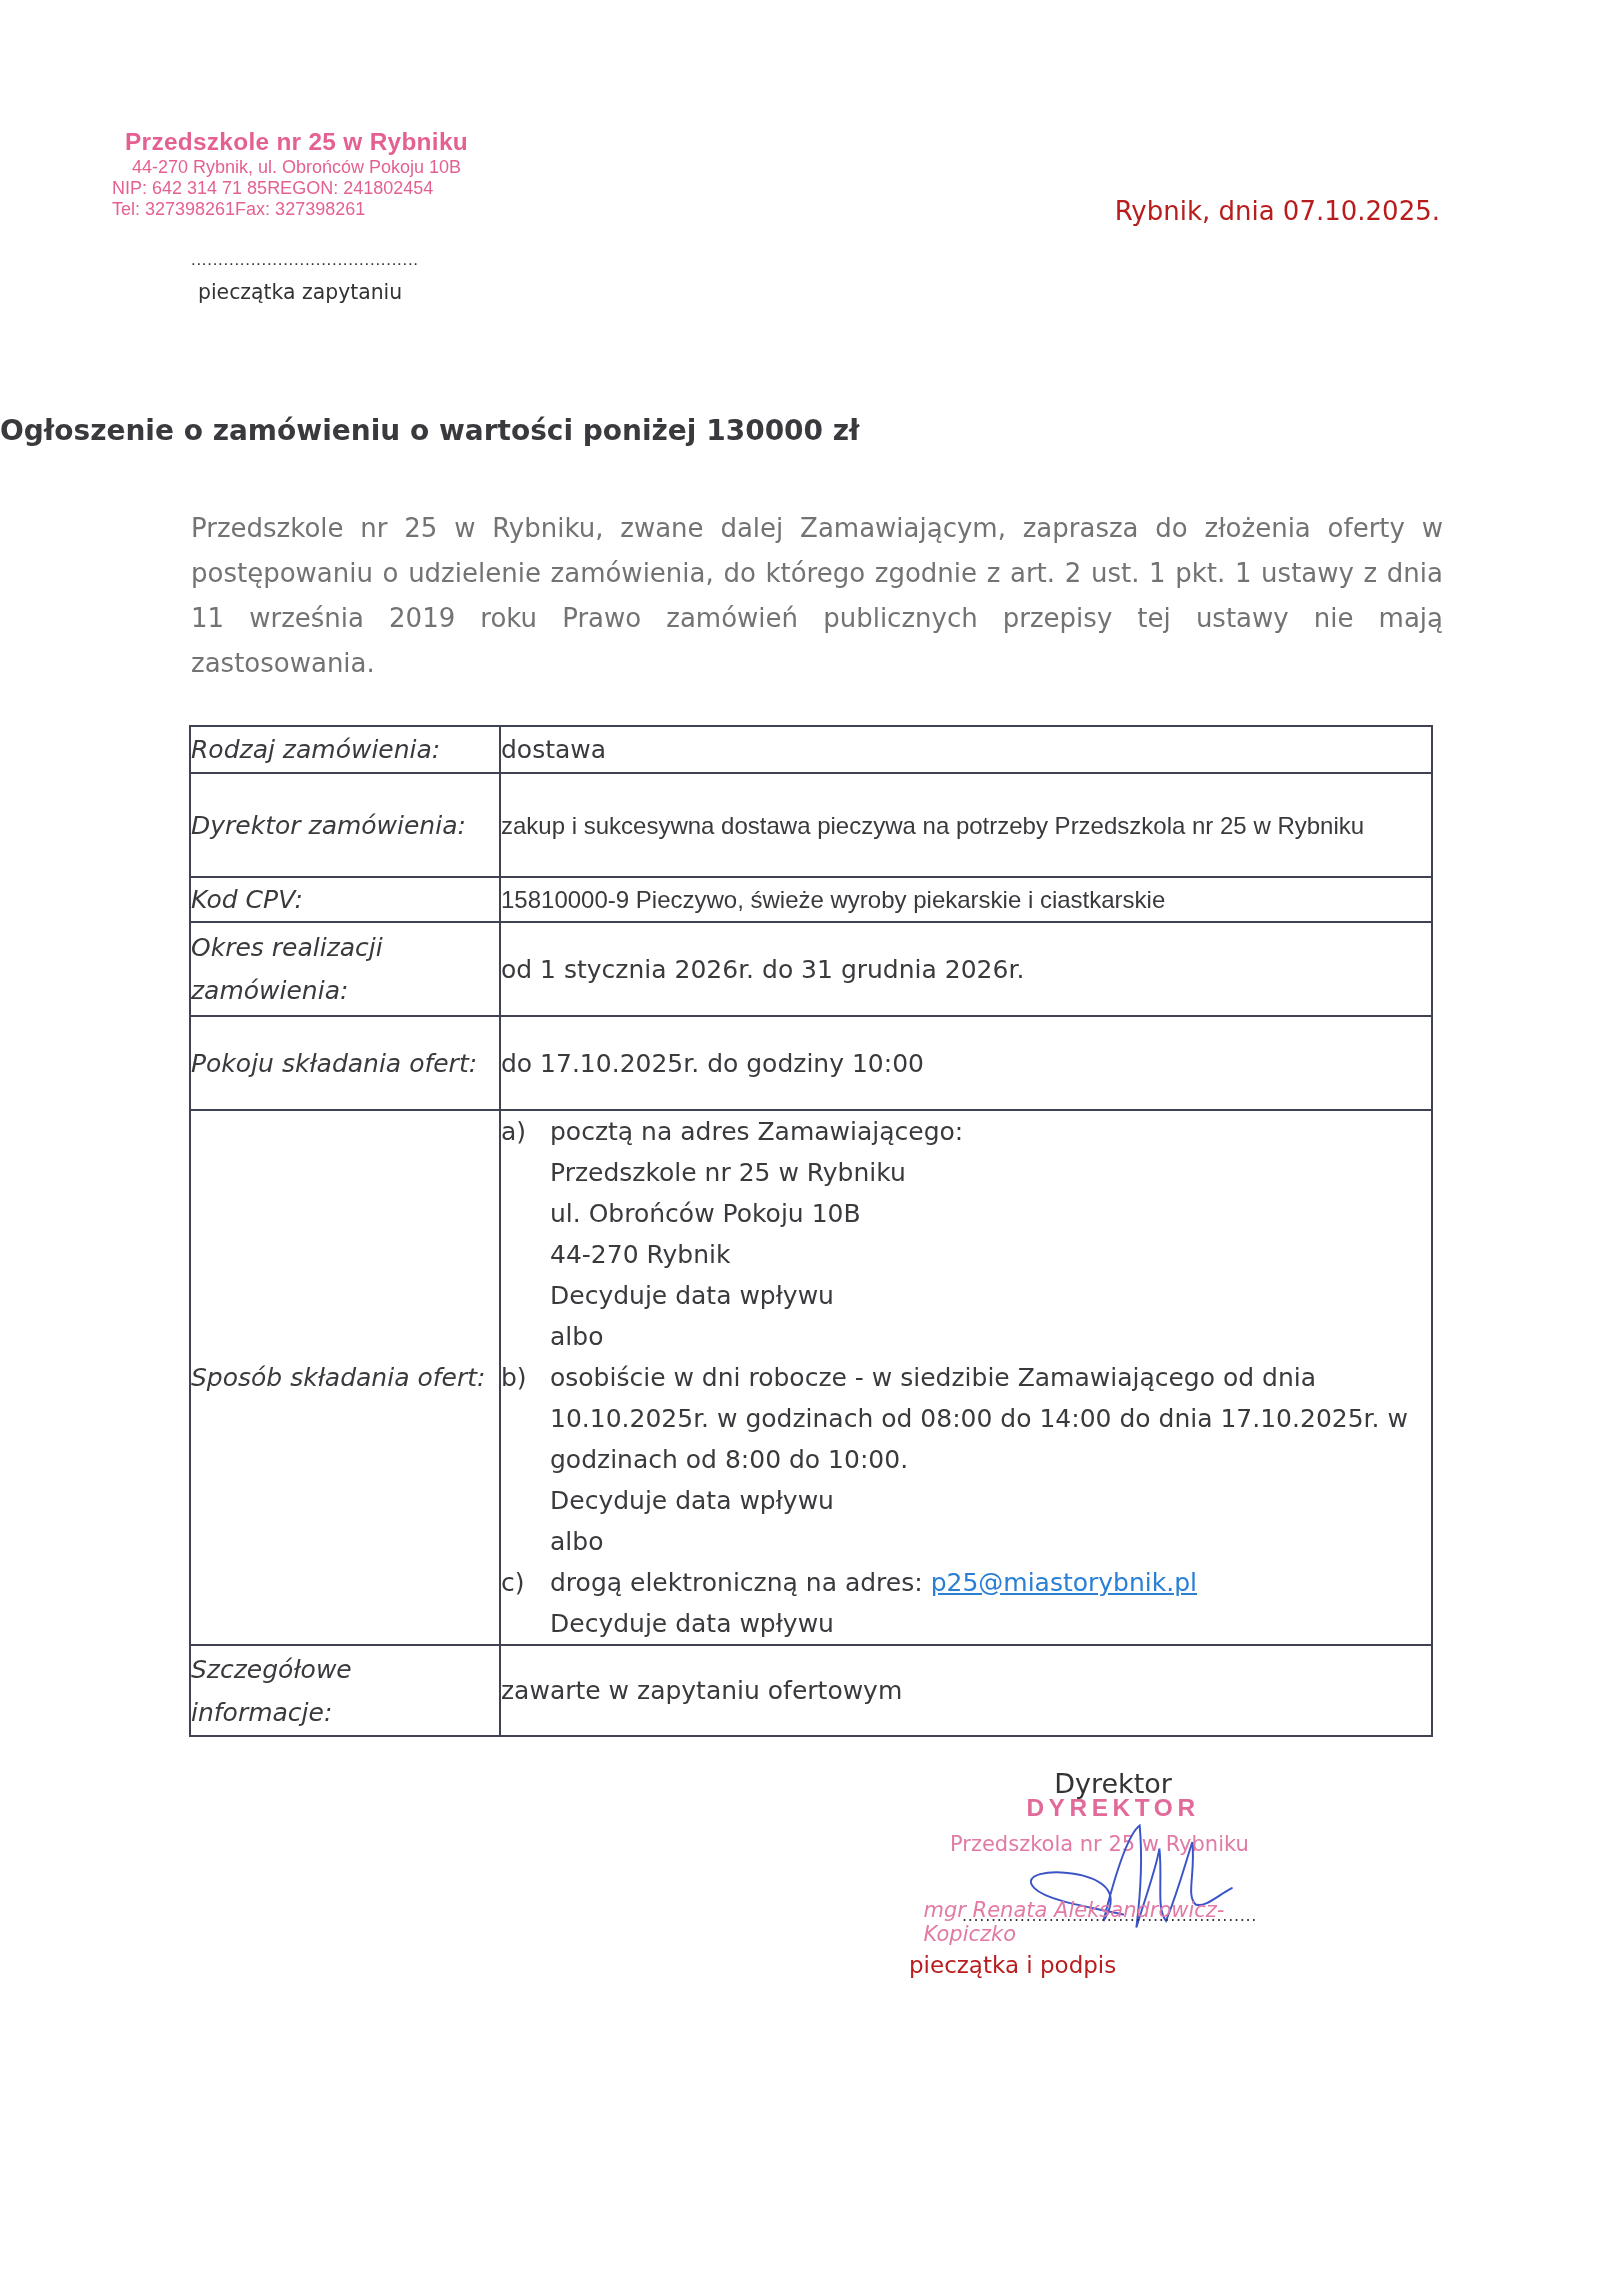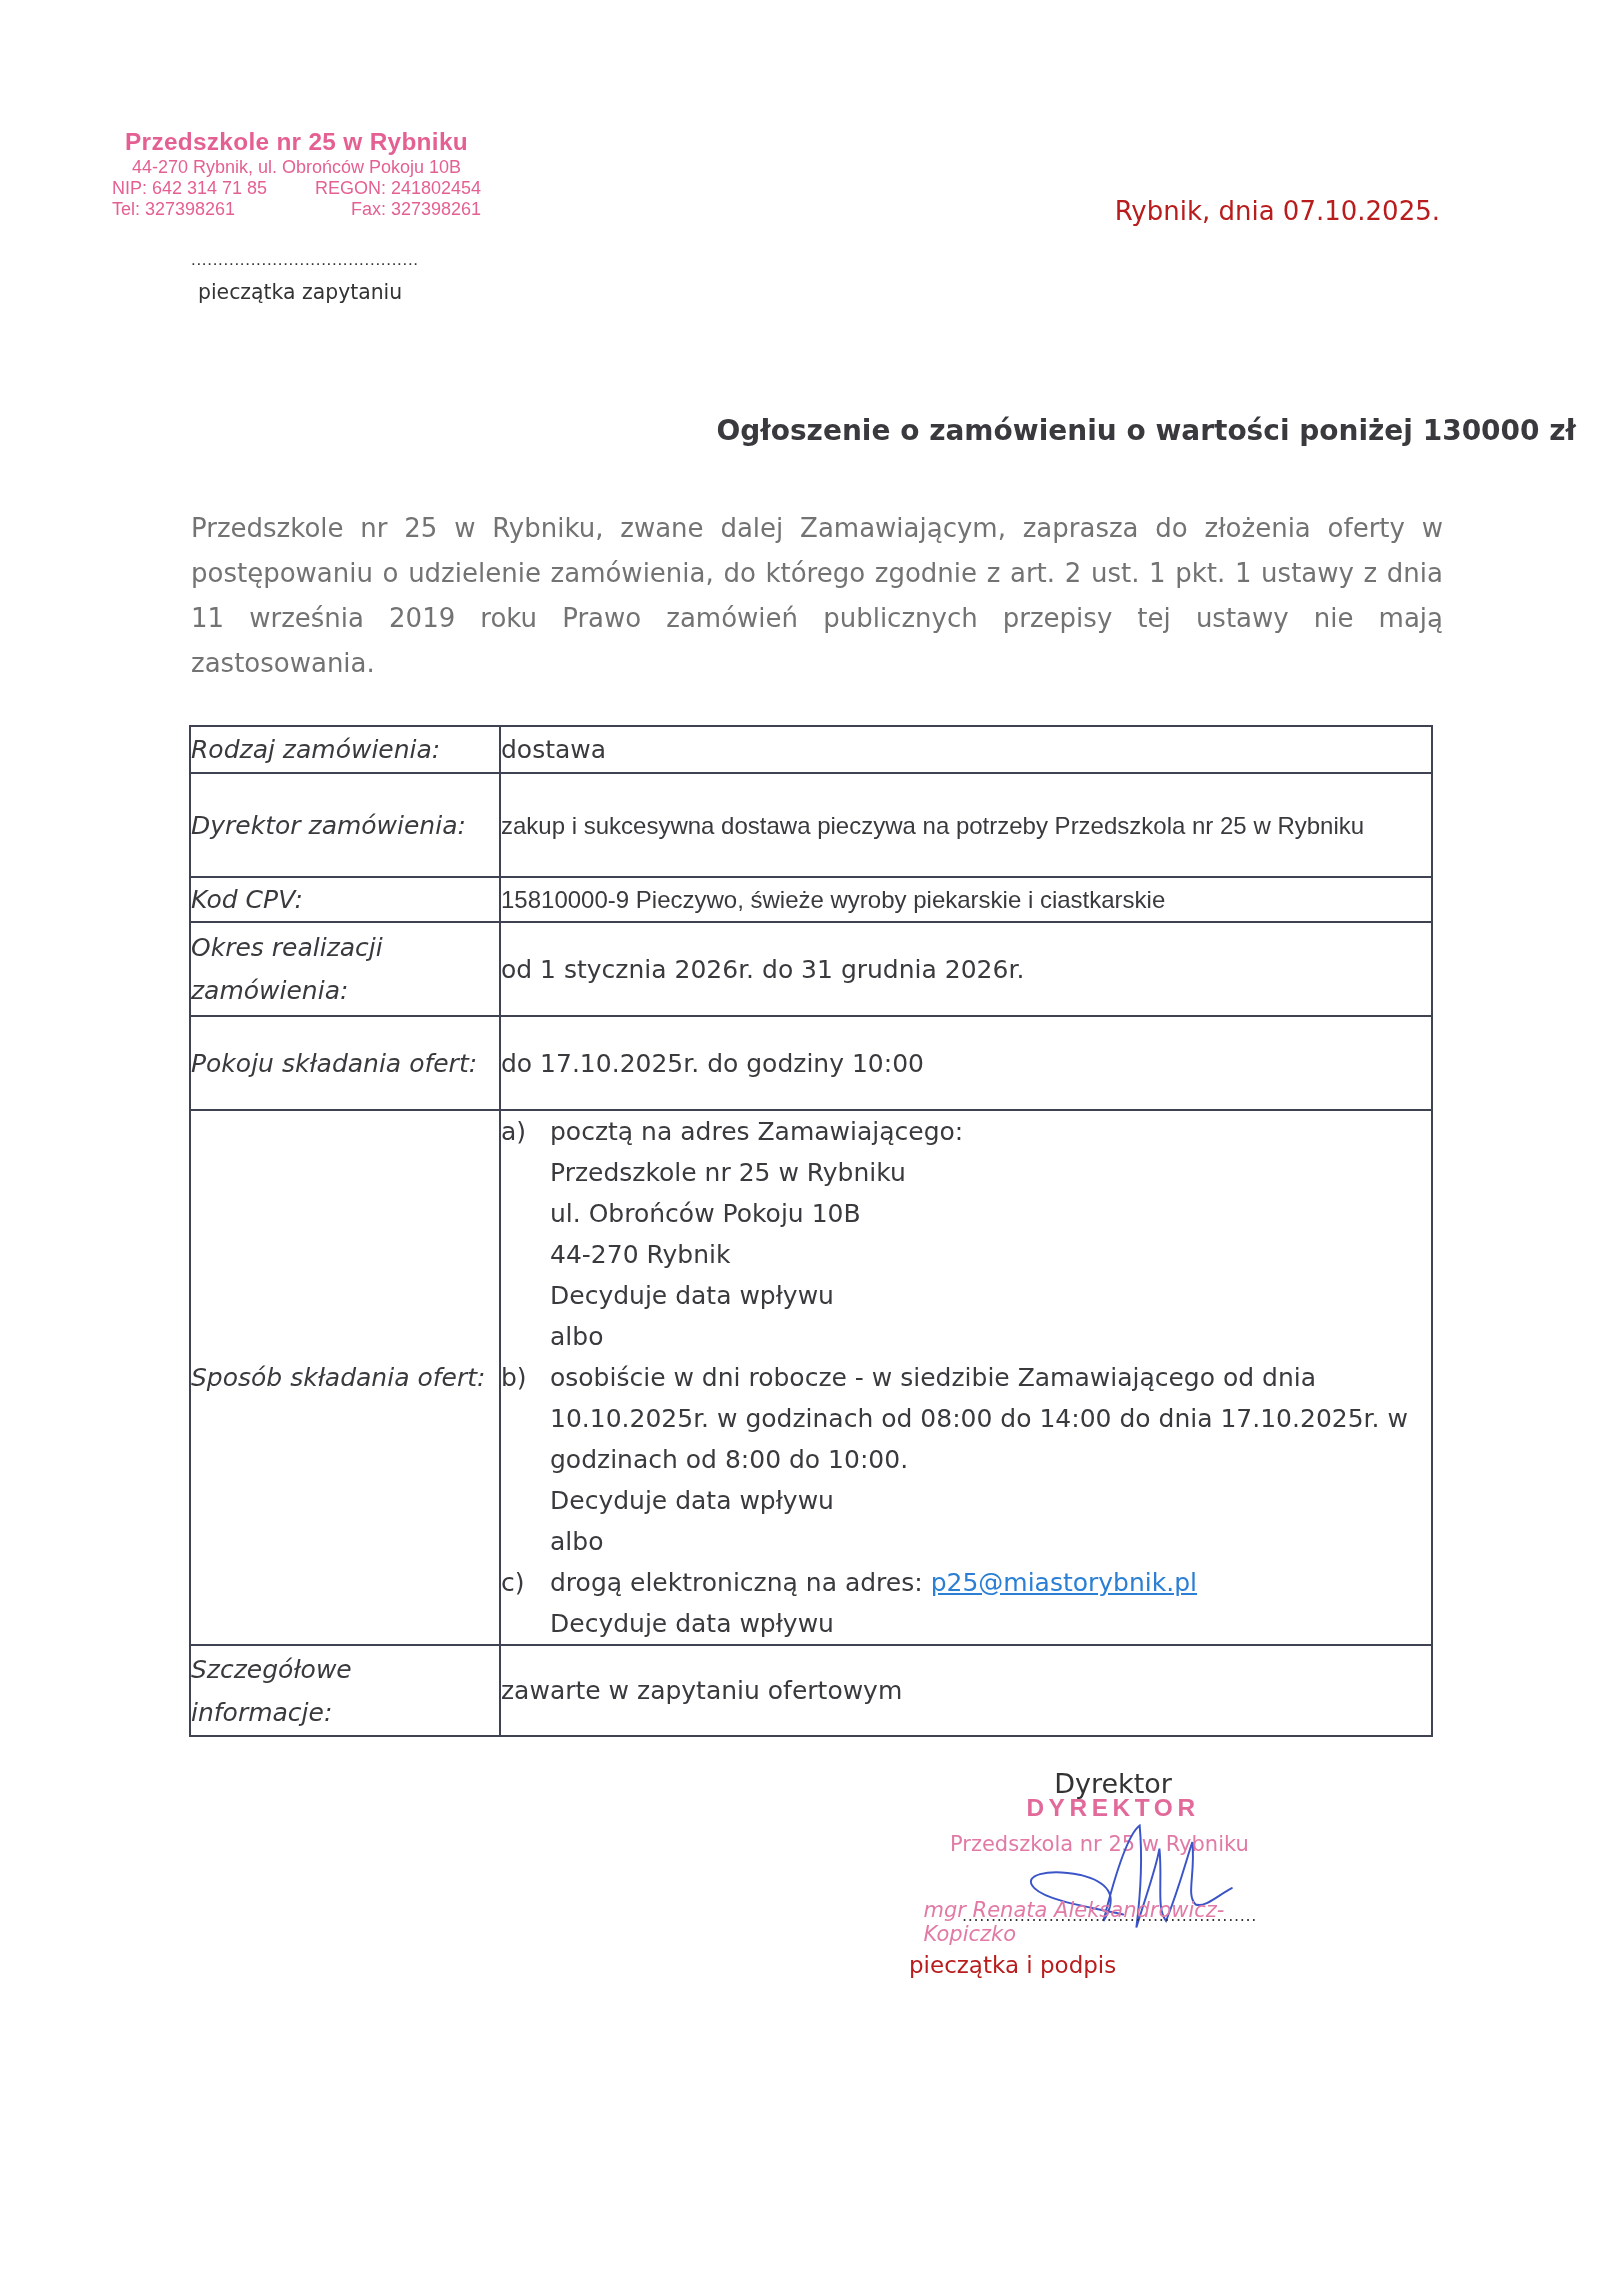--- a/index.html
+++ b/index.html
@@ -2,25 +2,25 @@
 <html style="font-size:10.5px"><head>
 <meta charset="utf-8">
 <style>
   html, body { margin:0; padding:0; background:#ffffff; }
   body { width:1618px; height:2295px; position:relative; overflow:hidden;
          font-family:"DejaVu Sans", "Liberation Sans", sans-serif; color:#3a3a3e; }
   .abs { position:absolute; }
   .stamp { left:112px; top:128px; width:369px; color:#e0457f; font-family:"Liberation Sans", sans-serif; }
   .stamp .s1 { font-size:24.4px; font-weight:bold; text-align:center; letter-spacing:0.3px; opacity:0.85; }
   .stamp .s2 { font-size:18px; text-align:center; margin-top:1.3px; opacity:0.85; }
-  .stamp .s3, .stamp .s4 { font-size:18px; display:flex; justify-content:space-between; opacity:0.85; }
+  .stamp .s3, .stamp .s4 { font-size:18px; display:flex; opacity:0.85; }
   .dots1 { left:191px; top:250px; font-size:17px; letter-spacing:0.7px; color:#333; font-family:"Liberation Sans", sans-serif;}
   .stamp-label { left:198px; top:280px; font-size:20.4px; color:#333; }
   .date { right:178px; top:196px; font-size:26px; color:#b91c1c; }
-  .title { left:0; width:1576px; top:414px; text-align:right; font-size:28px; font-weight:bold; color:#3a3a3e; }
+  .title { left:0; width:1576px; top:414px; text-align:left; font-size:28px; font-weight:bold; color:#3a3a3e; }
   .para { left:191px; width:1252px; top:506px; font-size:26px; line-height:45px; text-align:justify; text-align-last:left; color:#737373; }
   table.info { position:absolute; left:189px; top:725px; width:1244px; border-collapse:collapse; }
   table.info td { border:2px solid #3f4250; vertical-align:middle; padding:0 0; color:#3a3a3e; }
   table.info td.lbl { width:308px; font-style:italic; font-size:25px; line-height:43px; }
   table.info td.val { font-size:25px; line-height:41px; }
   table.info td.val.sm { font-family:"Liberation Sans", sans-serif; font-size:24px; line-height:41px; }
   .method { display:flex; }
   .method .mk { width:49px; flex:none; }
   .method .mt { flex:1; }
   a.email { color:#2a7fd4; text-decoration:underline; }

